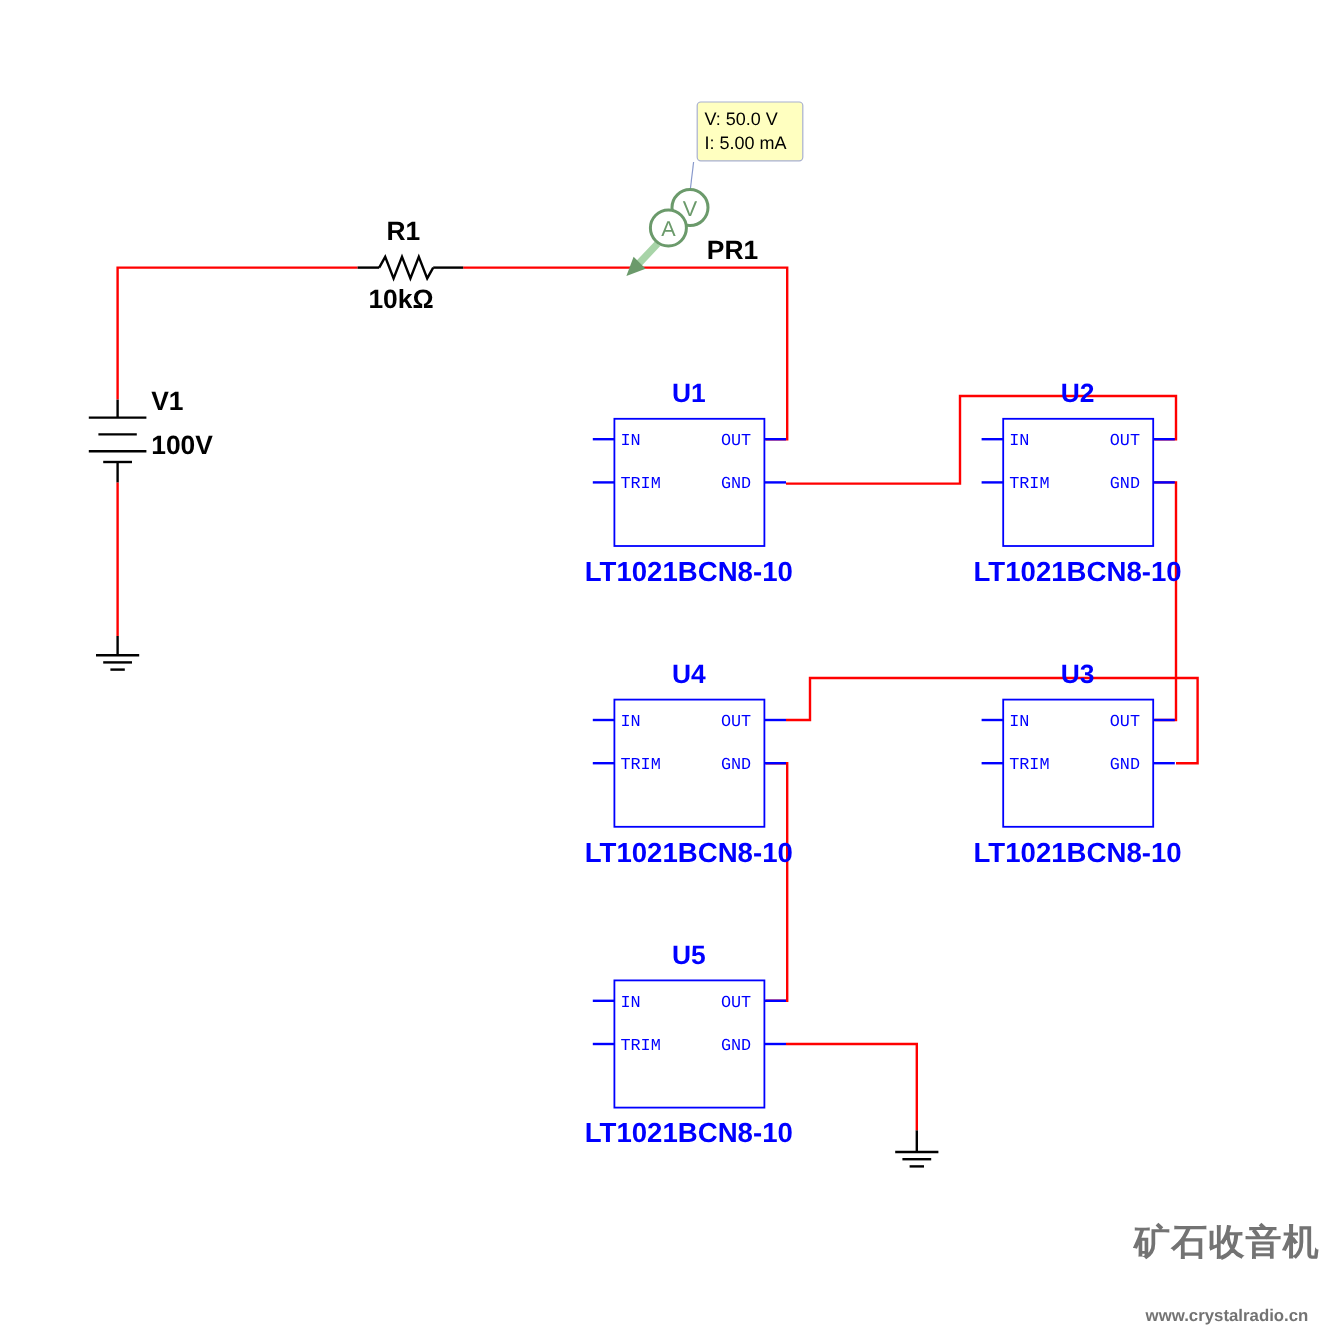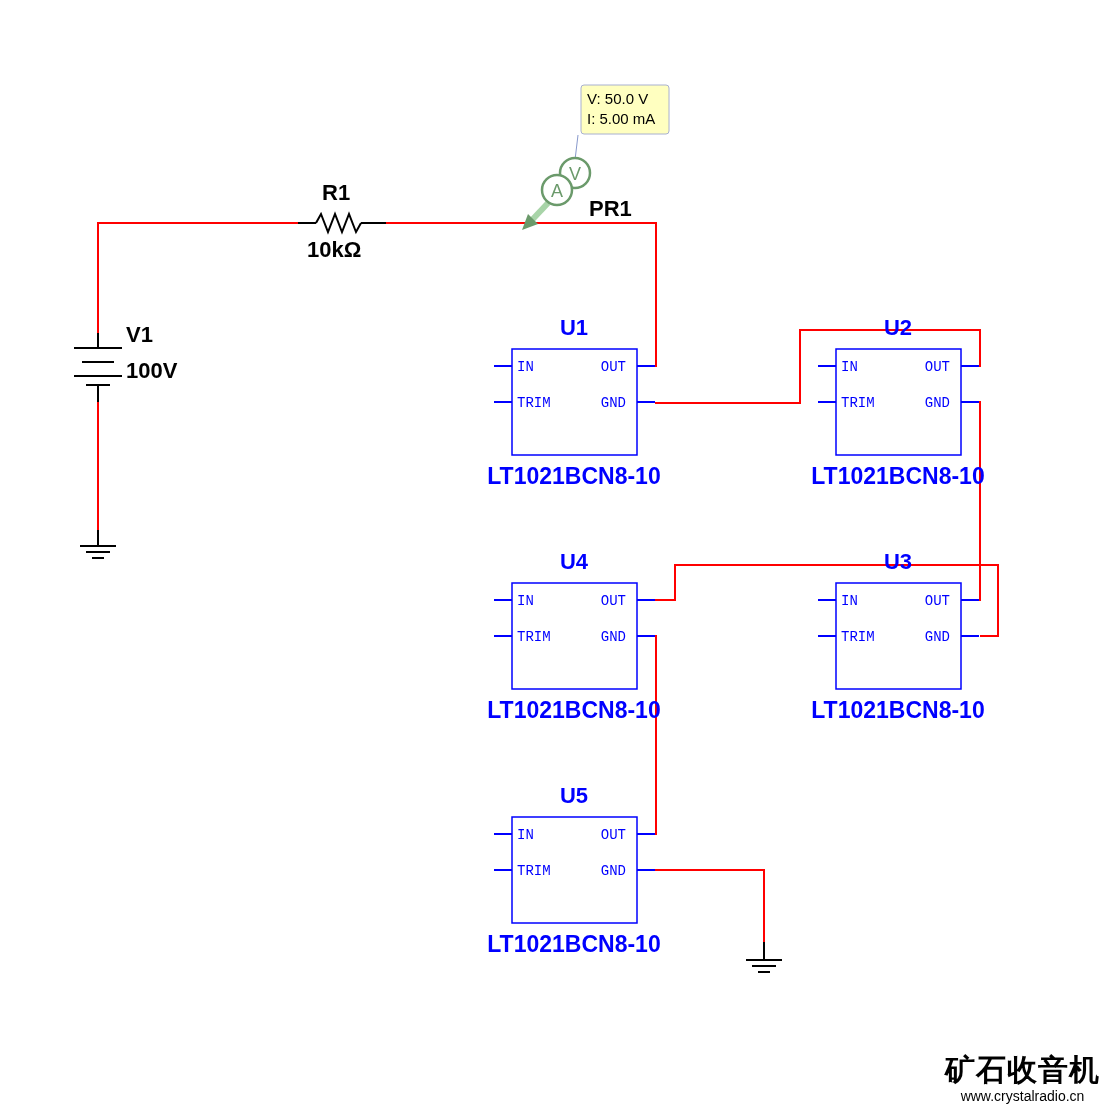--- a/index.html
+++ b/index.html
@@ -8,23 +8,23 @@
   .wire { stroke: #ff0000; stroke-width: 2; fill: none; }
   .lead { stroke: #000000; stroke-width: 2; fill: none; }
   .pin { stroke: #0000ff; stroke-width: 2; fill: none; }
   .ic-box { stroke: #0000ff; stroke-width: 1.5; fill: #ffffff; }
   .ref { font-family: "Liberation Sans", sans-serif; font-weight: bold; font-size: 22px; }
   .ref-black { fill: #000000; }
   .ref-blue { fill: #0000ff; }
   .pin-label { font-family: "Liberation Mono", monospace; font-size: 14px; fill: #0000ff; }
   .part-label { font-family: "Liberation Sans", sans-serif; font-weight: bold; font-size: 23px; fill: #0000ff; }
   .probe-text { font-family: "Liberation Sans", sans-serif; font-size: 15px; fill: #000000; }
-  .logo { position: absolute; right: 8px; bottom: 4px; text-align: center; color: #000000; }
+  .logo { position: absolute; right: 8px; bottom: 4px; text-align: center; color: #737373; }
   .logo-cn { font-family: "DejaVu Sans", sans-serif; font-weight: bold; font-size: 30px; letter-spacing: 1px; line-height: 34px; }
-  .logo-url { font-family: "Liberation Sans", sans-serif; font-weight: normal; font-size: 14px; line-height: 18px; }
+  .logo-url { font-family: "Liberation Sans", sans-serif; font-weight: bold; font-size: 14px; line-height: 18px; margin-top: 34px; }
 </style>
 </head>
 <body>
 
 <svg class="schem" width="1108" height="1109" viewBox="0 0 1108 1109">
 
   <g>
     <polyline class="wire" points="98,333 98,223 298,223"></polyline>
     <line class="wire" x1="98" y1="402" x2="98" y2="530"></line>
     <polyline class="wire" points="386,223 656,223 656,366 638,366"></polyline>

